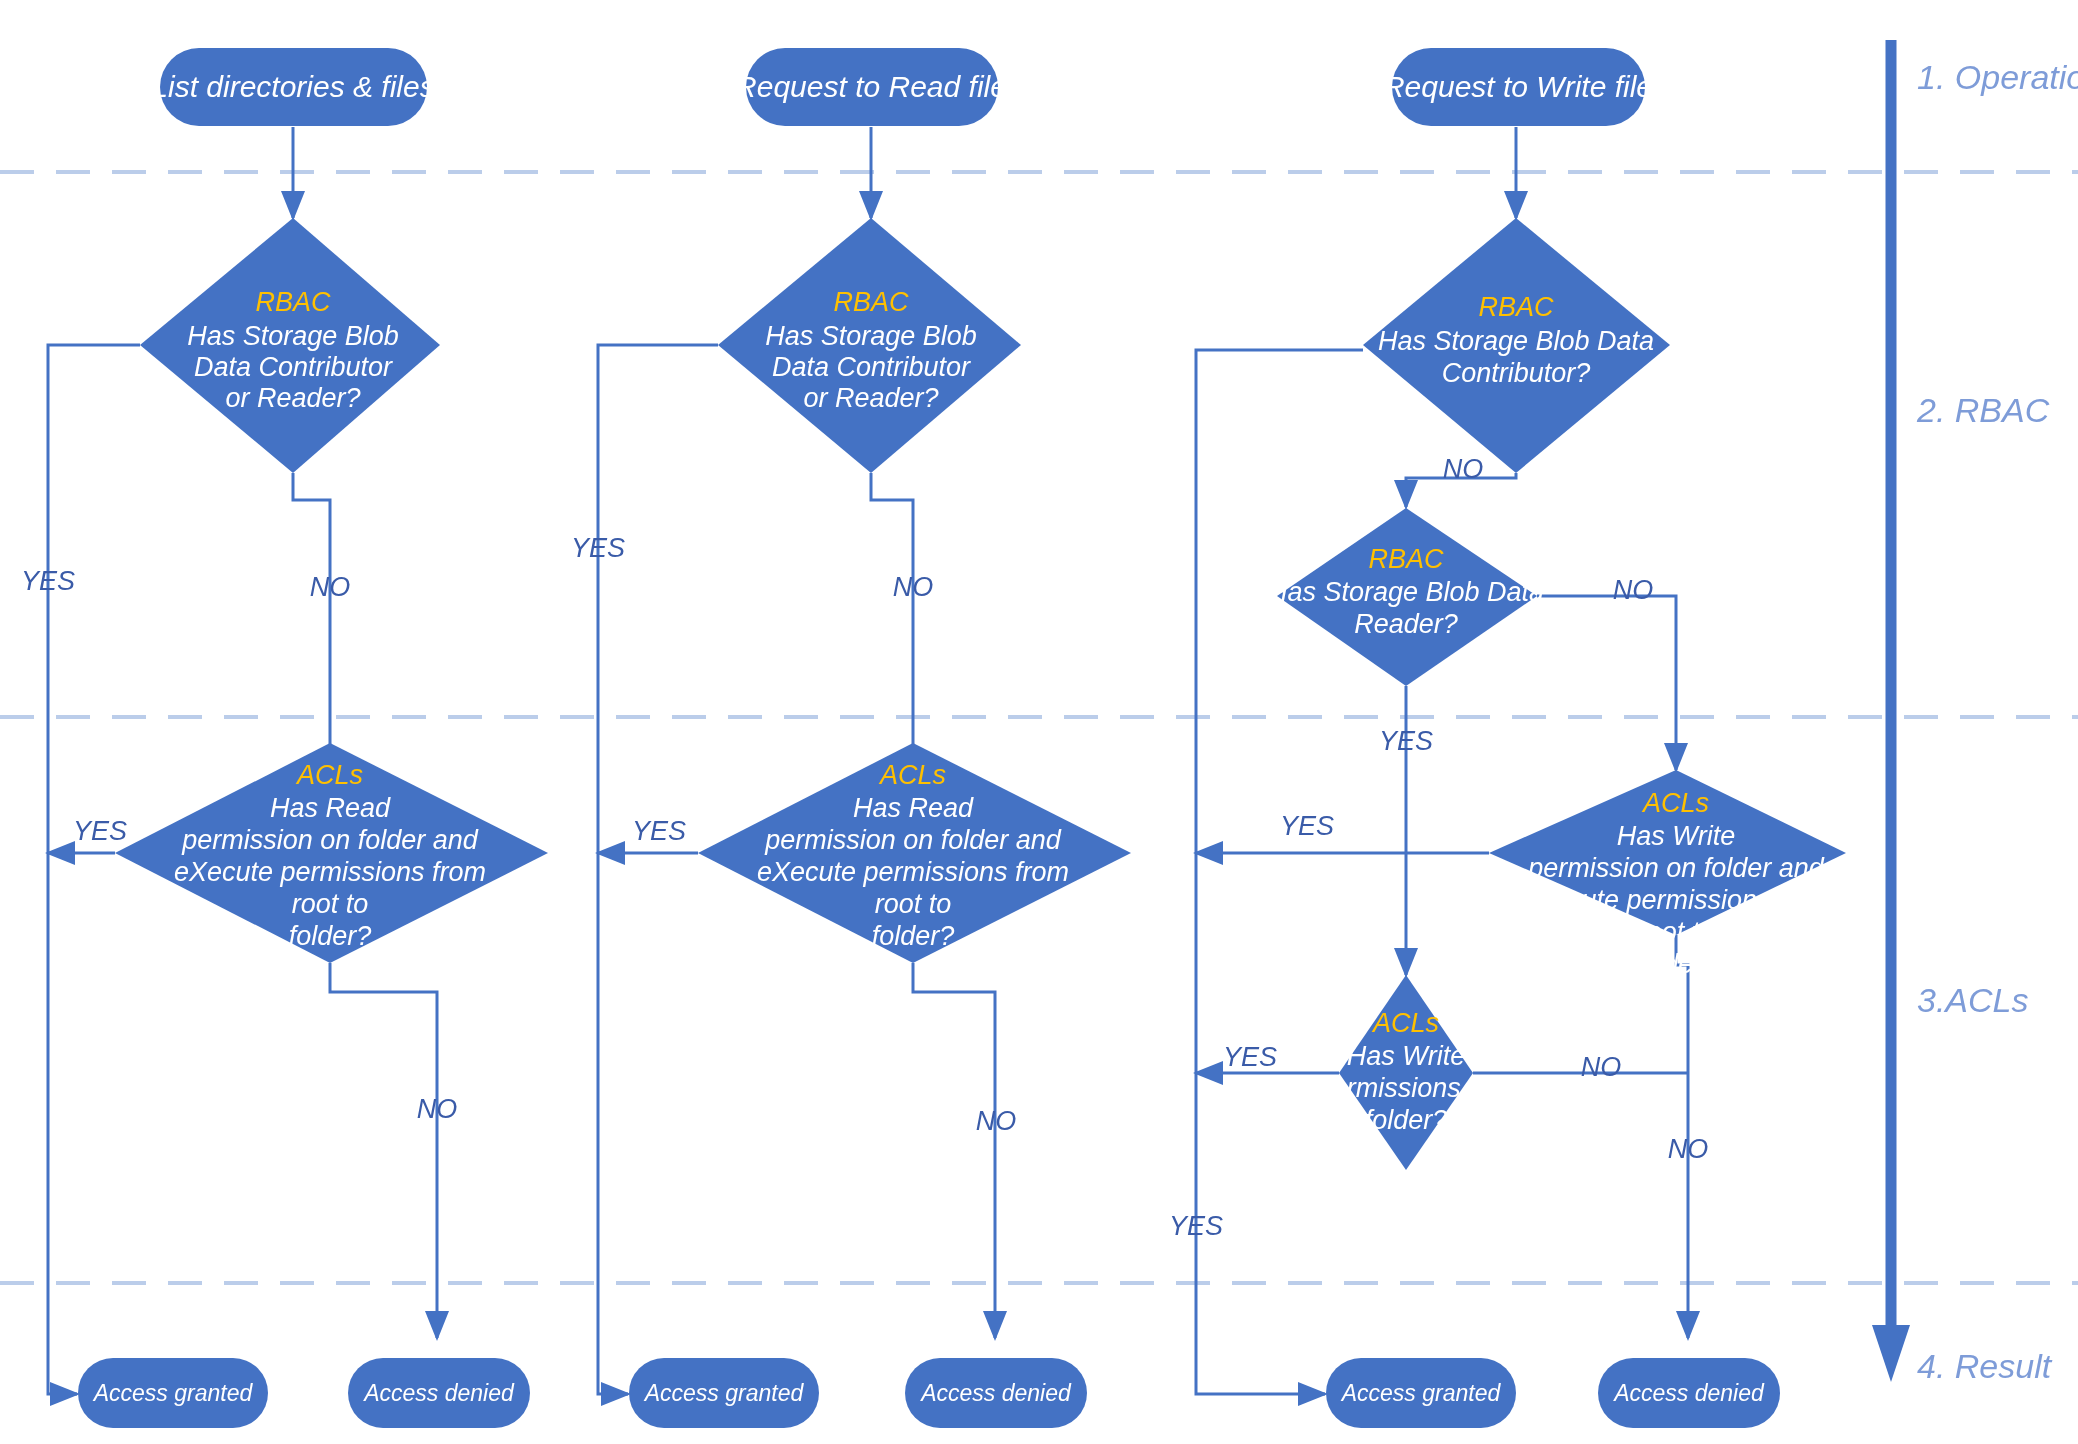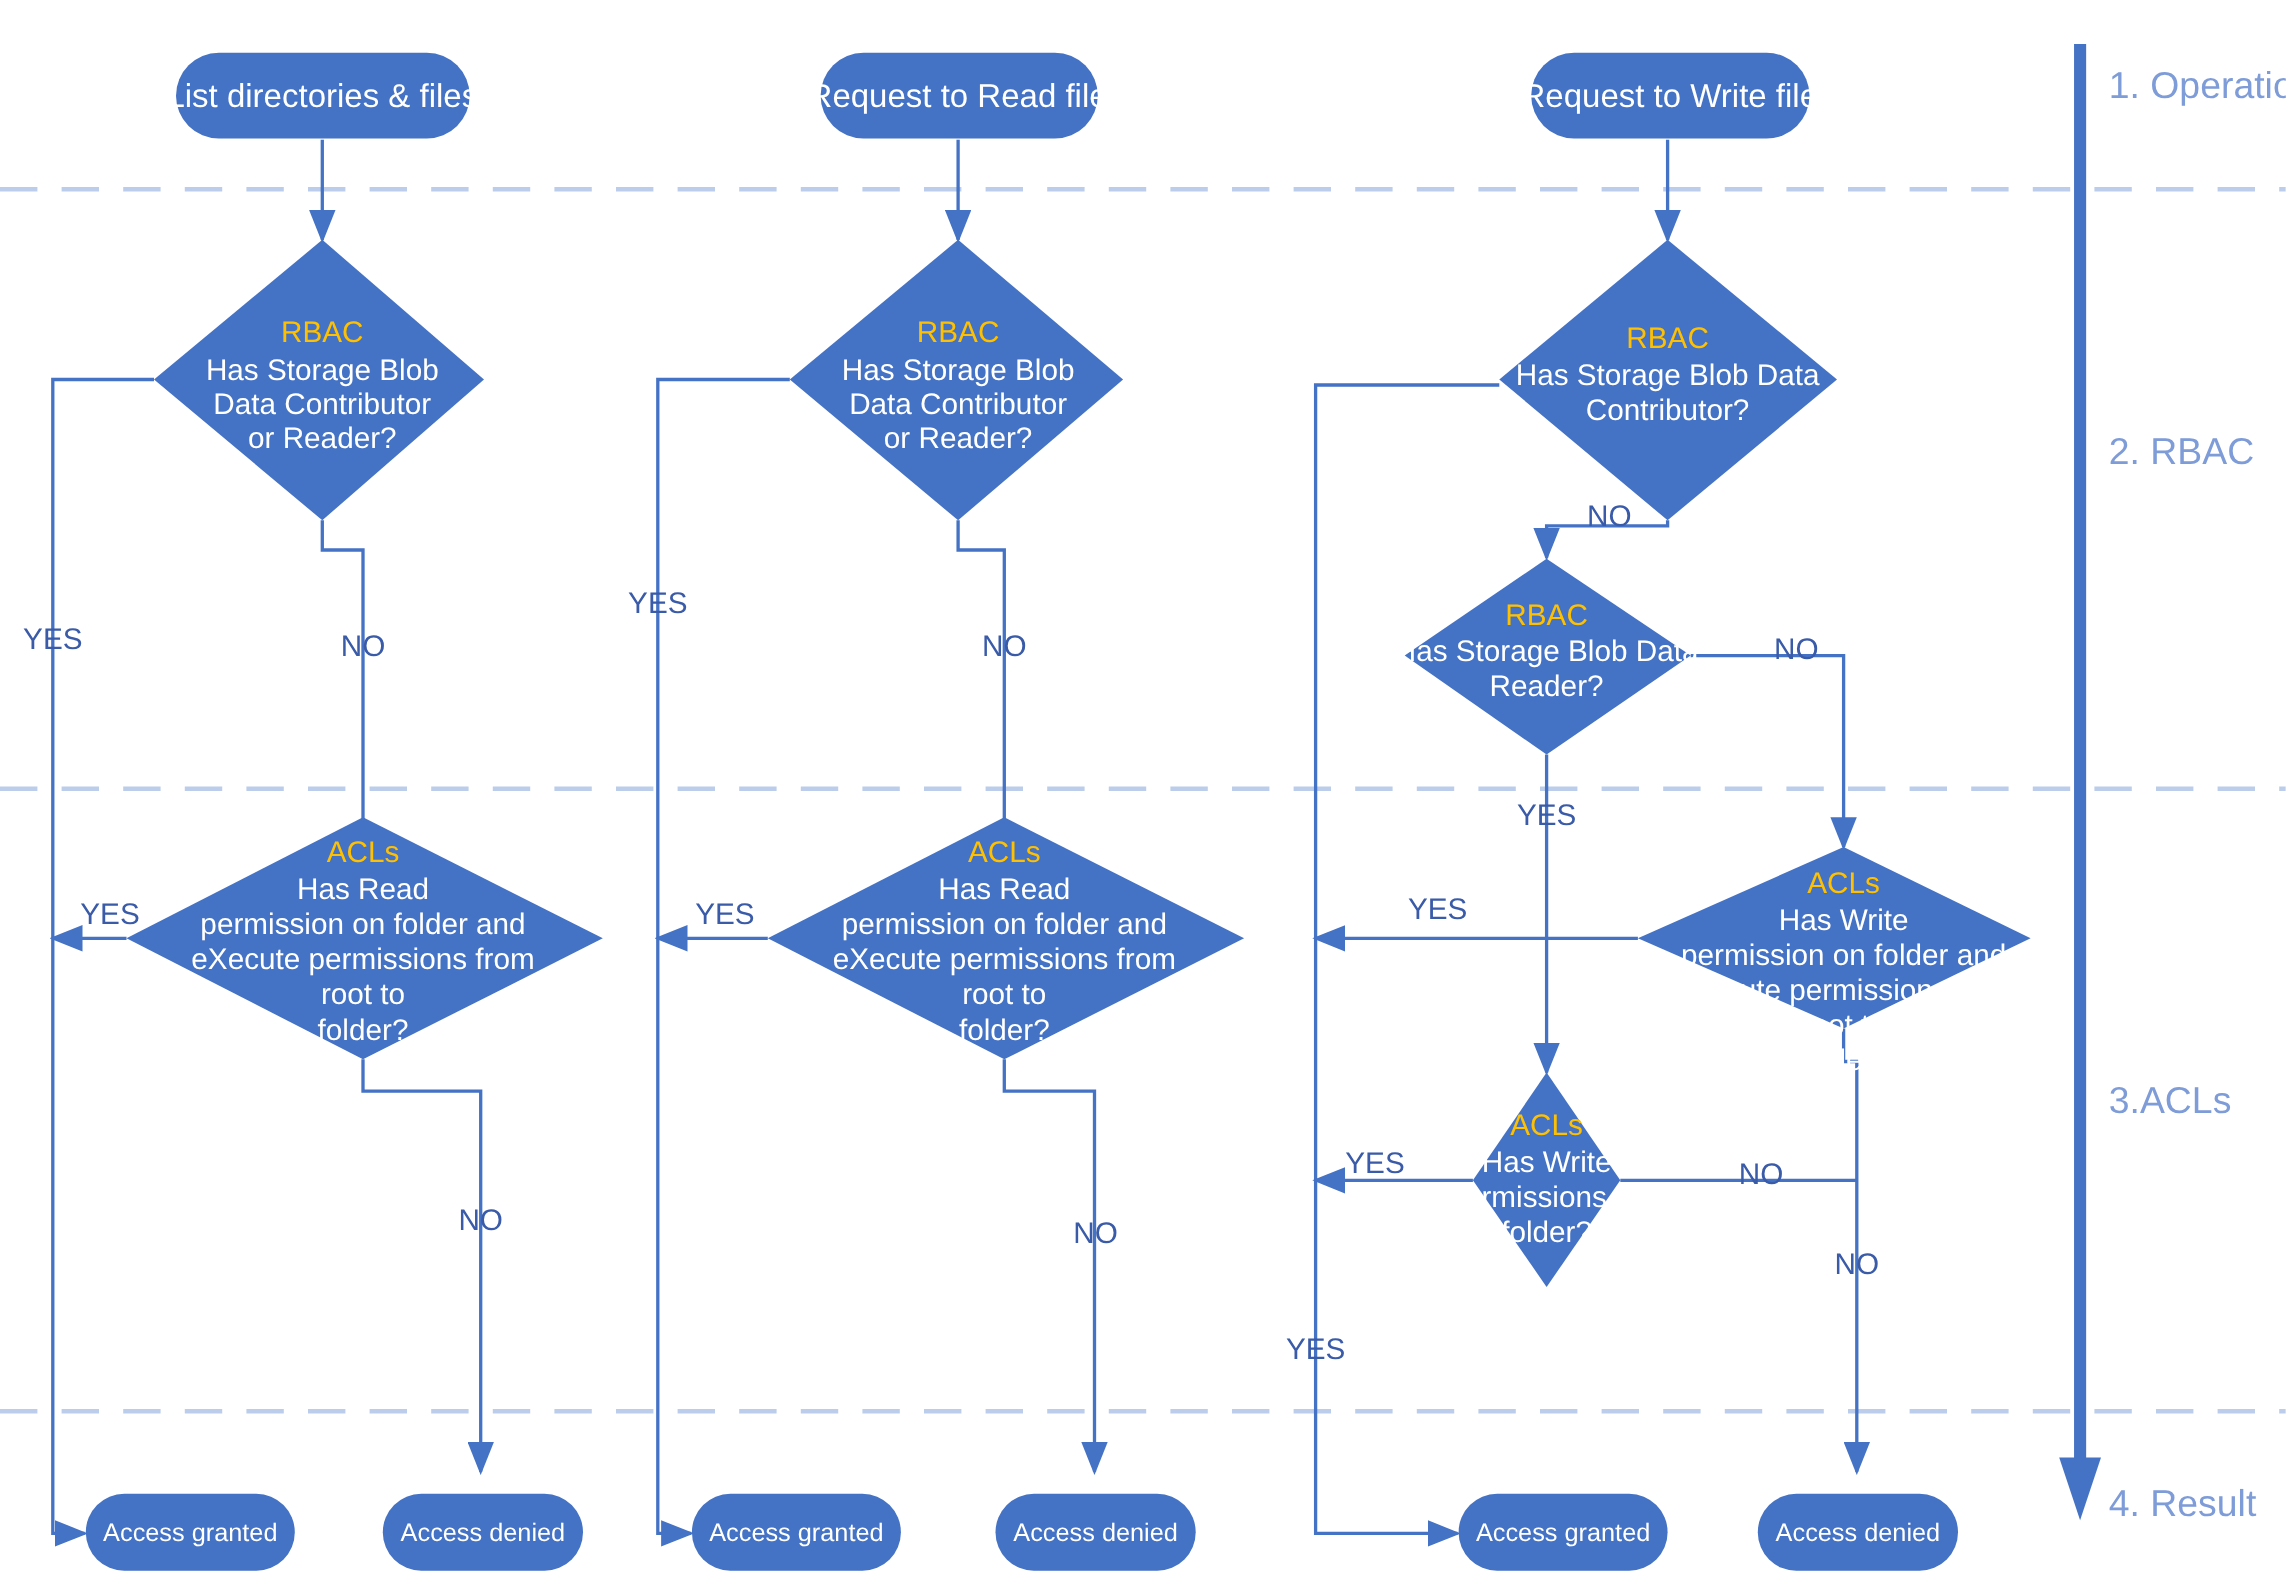--- a/index.html
+++ b/index.html
@@ -11,20 +11,21 @@
     width: 2078px;
     height: 1444px;
     overflow: hidden;
     font-family: "Liberation Sans", sans-serif;
   }
   #canvas {
     position: relative;
     width: 2078px;
     height: 1444px;
     background: #ffffff;
+    font-style: italic;
   }
   svg.layer {
     position: absolute;
     top: 0;
     left: 0;
     width: 2078px;
     height: 1444px;
   }
   .node-text {
     fill: #ffffff;

